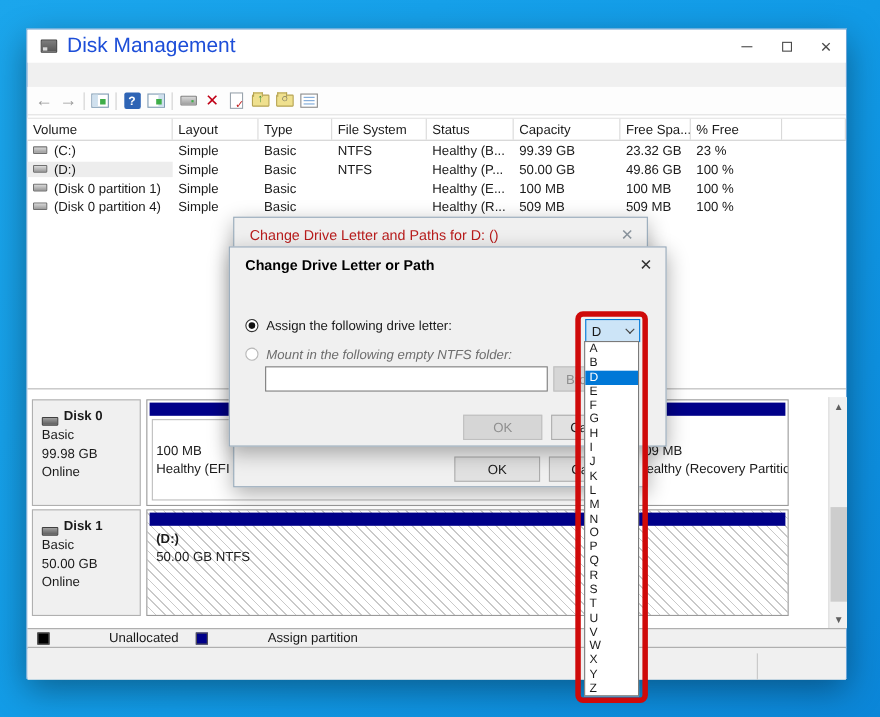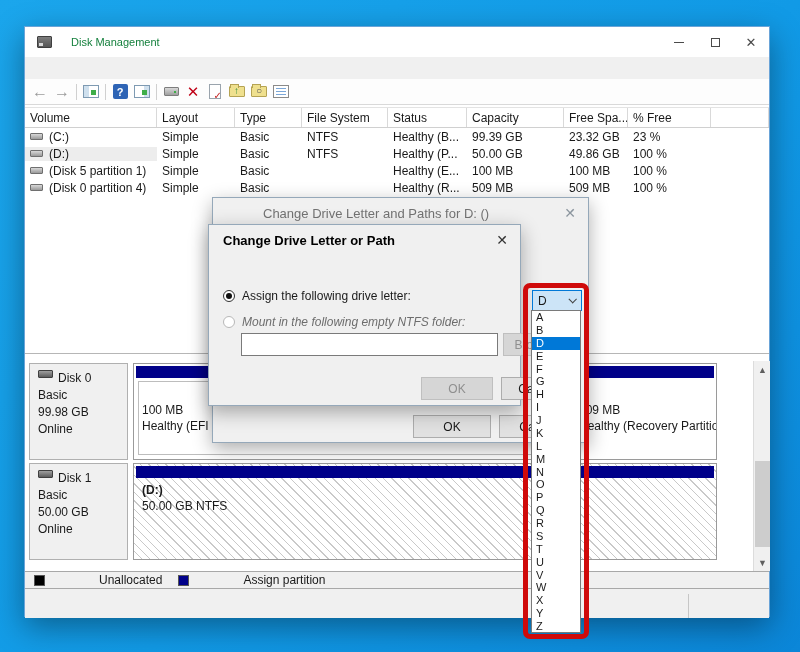--- a/index.html
+++ b/index.html
@@ -6,21 +6,21 @@
   html,body { width:800px; height:652px; }
   body { font-family:"Liberation Sans","DejaVu Sans",sans-serif; font-size:12px; color:#1a1a1a; overflow:hidden; }
 
   .desktop { position:relative; width:800px; height:652px; background:linear-gradient(135deg,#1ba6ec 0%,#119ae6 55%,#0b86d8 100%); overflow:hidden; }
 
   
   .window { position:absolute; left:24px; top:26px; width:746px; height:591px; background:#f0f0f0; border:1px solid #6aa4d8; box-shadow:0 10px 30px rgba(0,0,0,.38); z-index:1; }
   .titlebar { position:absolute; left:0; top:0; width:100%; height:30px; background:#ffffff; display:flex; align-items:center; }
   .app-icon { width:15px; height:12px; margin-left:12px; background:linear-gradient(#7d7d7d,#565656); border:1px solid #3f3f3f; border-radius:1px; position:relative; }
   .app-icon::after { content:""; position:absolute; left:1px; bottom:1px; width:4px; height:3px; background:#d9d9d9; }
-  .title-text { margin-left:19px; font-size:11px; color:#15803d; }
+  .title-text { margin-left:9px; font-size:19px; color:#1d4ed8; }
   .tb-controls { margin-left:auto; display:flex; height:100%; }
   .tb-btn { width:36px; height:100%; display:flex; align-items:center; justify-content:center; color:#4a4a4a; }
   .glyph-min { width:10px; height:1px; background:#4a4a4a; }
   .glyph-max { width:9px; height:9px; border:1px solid #4a4a4a; }
   .glyph-close { font-size:13px; line-height:1; }
 
   .menubar { position:absolute; left:0; top:30px; width:100%; height:22px; background:#ffffff; display:flex; align-items:center; padding-left:4px; border-bottom:1px solid #ededed; }
   .menu-item { padding:3px 9px; font-size:12.5px; }
 
   .toolbar { position:absolute; left:0; top:52px; width:100%; height:26px; background:#fdfdfd; display:flex; align-items:center; padding-left:4px; border-bottom:1px solid #d9d9d9; }
@@ -53,21 +53,21 @@
   .vol-row { height:17px; align-items:center; }
   .vol-row .cell { padding:0 4px 0 5px; white-space:nowrap; overflow:hidden; font-size:12px; }
   .vol-cell-first { display:flex; align-items:center; gap:6px; }
   .vol-cell-first.sel { background:#ededed; }
   .vol-icon { flex:0 0 auto; width:13px; height:7px; background:linear-gradient(#d8d8d8,#9a9a9a); border:1px solid #6f6f6f; border-radius:1px; }
 
   
   .splitter { position:absolute; left:0; top:326px; width:100%; height:1px; background:#b6b6b6; }
   .disk-row { position:absolute; left:4px; width:741px; }
   .disk-label { position:absolute; left:0; top:0; width:99px; height:97px; background:#f0f0f0; border:1px solid #b0b0b0; padding:6px 0 0 8px; line-height:17px; }
-  .disk-label .dname { font-weight:normal; display:flex; align-items:flex-start; gap:5px; }
+  .disk-label .dname { font-weight:bold; display:flex; align-items:flex-end; gap:5px; }
   .disk-icon { width:15px; height:8px; background:linear-gradient(#9f9f9f,#5d5d5d); border:1px solid #3f3f3f; border-radius:1px; }
   .part-box { position:absolute; top:0; height:97px; background:#fff; border:1px solid #9a9a9a; overflow:hidden; }
   .part-strip { position:absolute; left:2px; right:2px; top:2px; height:12px; }
   .part-text { position:absolute; left:8px; line-height:16px; white-space:nowrap; }
   .hatched { background:repeating-linear-gradient(45deg,#ffffff 0 5px,#c9c9c9 5px 6px); }
   .part-inner-border { position:absolute; left:4px; right:4px; top:17px; bottom:4px; border:1px solid #bdbdbd; }
 
   .vscroll { position:absolute; left:728px; top:334px; width:17px; height:210px; background:#f0f0f0; border-left:1px solid #dcdcdc; }
   .vs-btn { position:absolute; left:0; width:17px; height:17px; color:#5f5f5f; font-size:9px; display:flex; align-items:center; justify-content:center; }
   .vs-thumb { position:absolute; left:1px; top:100px; width:15px; height:86px; background:#cdcdcd; }
@@ -75,24 +75,24 @@
   
   .legend { position:absolute; left:0; top:544px; width:100%; height:18px; background:#f0f0f0; border-top:1px solid #a8a8a8; border-bottom:1px solid #a8a8a8; display:flex; align-items:center; padding-left:9px; gap:6px; }
   .swatch { width:11px; height:11px; border:1px solid #555; }
   .legend-label { margin-right:10px;margin-left:48px; }
   .bottom-strip { position:absolute; left:0; top:563px; width:100%; height:28px; background:#f0f0f0; }
   .bottom-div { position:absolute; left:663px; top:4px; width:1px; height:24px; background:#c6c6c6; }
 
   
   .dialog { position:absolute; background:#f0f0f0; border:1px solid #95a8b9; box-shadow:0 6px 18px rgba(0,0,0,.32); }
   .dlg-outer { left:212px; top:197px; width:377px; height:246px; z-index:10; }
-  .dlg-inner { left:208px; top:224px; width:313px; height:182px; z-index:20; }
+  .dlg-inner { left:208px; top:224px; width:398px; height:182px; z-index:20; }
   .dlg-titlebar { position:absolute; left:0; top:0; width:100%; height:30px; display:flex; align-items:center; padding:0 12px 0 14px; }
   .dlg-title { font-size:13px; }
-  .dlg-title.inactive { color:#737373;margin-left:36px; }
+  .dlg-title.inactive { color:#b91c1c; }
   .dlg-title.active { color:#000; font-weight:600; }
   .dlg-close { margin-left:auto; font-size:14px; line-height:1; }
   .dlg-close.dim { color:#8b959e; }
   .dlg-close.dark { color:#333; }
   .btn { position:absolute; height:23px; background:#e1e1e1; border:1px solid #adadad; font-size:12px; display:flex; align-items:center; justify-content:center; }
   .btn.disabled { background:#d6d6d6; border-color:#bfbfbf; color:#8f8f8f; }
   .prompt { position:absolute; left:14px; top:40px; }
   .radio-line { position:absolute; left:14px; display:flex; align-items:center; gap:7px; }
   .radio { width:12px; height:12px; border:1px solid #333; border-radius:50%; background:#fff; position:relative; flex:0 0 auto; }
   .radio.sel::after { content:""; position:absolute; left:2px; top:2px; width:6px; height:6px; background:#111; border-radius:50%; }
@@ -206,21 +206,21 @@
             <div class="cell">NTFS</div>
             <div class="cell">Healthy (P...</div>
             <div class="cell">50.00 GB</div>
             <div class="cell">49.86 GB</div>
             <div class="cell">100 %</div>
             <div class="cell"></div>
           </div>
           <div class="vol-row vol-grid">
             <div class="cell vol-cell-first">
               <span class="vol-icon"></span>
-              <span>(Disk 5 partition 1)</span>
+              <span>(Disk 0 partition 1)</span>
             </div>
             <div class="cell">Simple</div>
             <div class="cell">Basic</div>
             <div class="cell"></div>
             <div class="cell">Healthy (E...</div>
             <div class="cell">100 MB</div>
             <div class="cell">100 MB</div>
             <div class="cell">100 %</div>
             <div class="cell"></div>
           </div>

